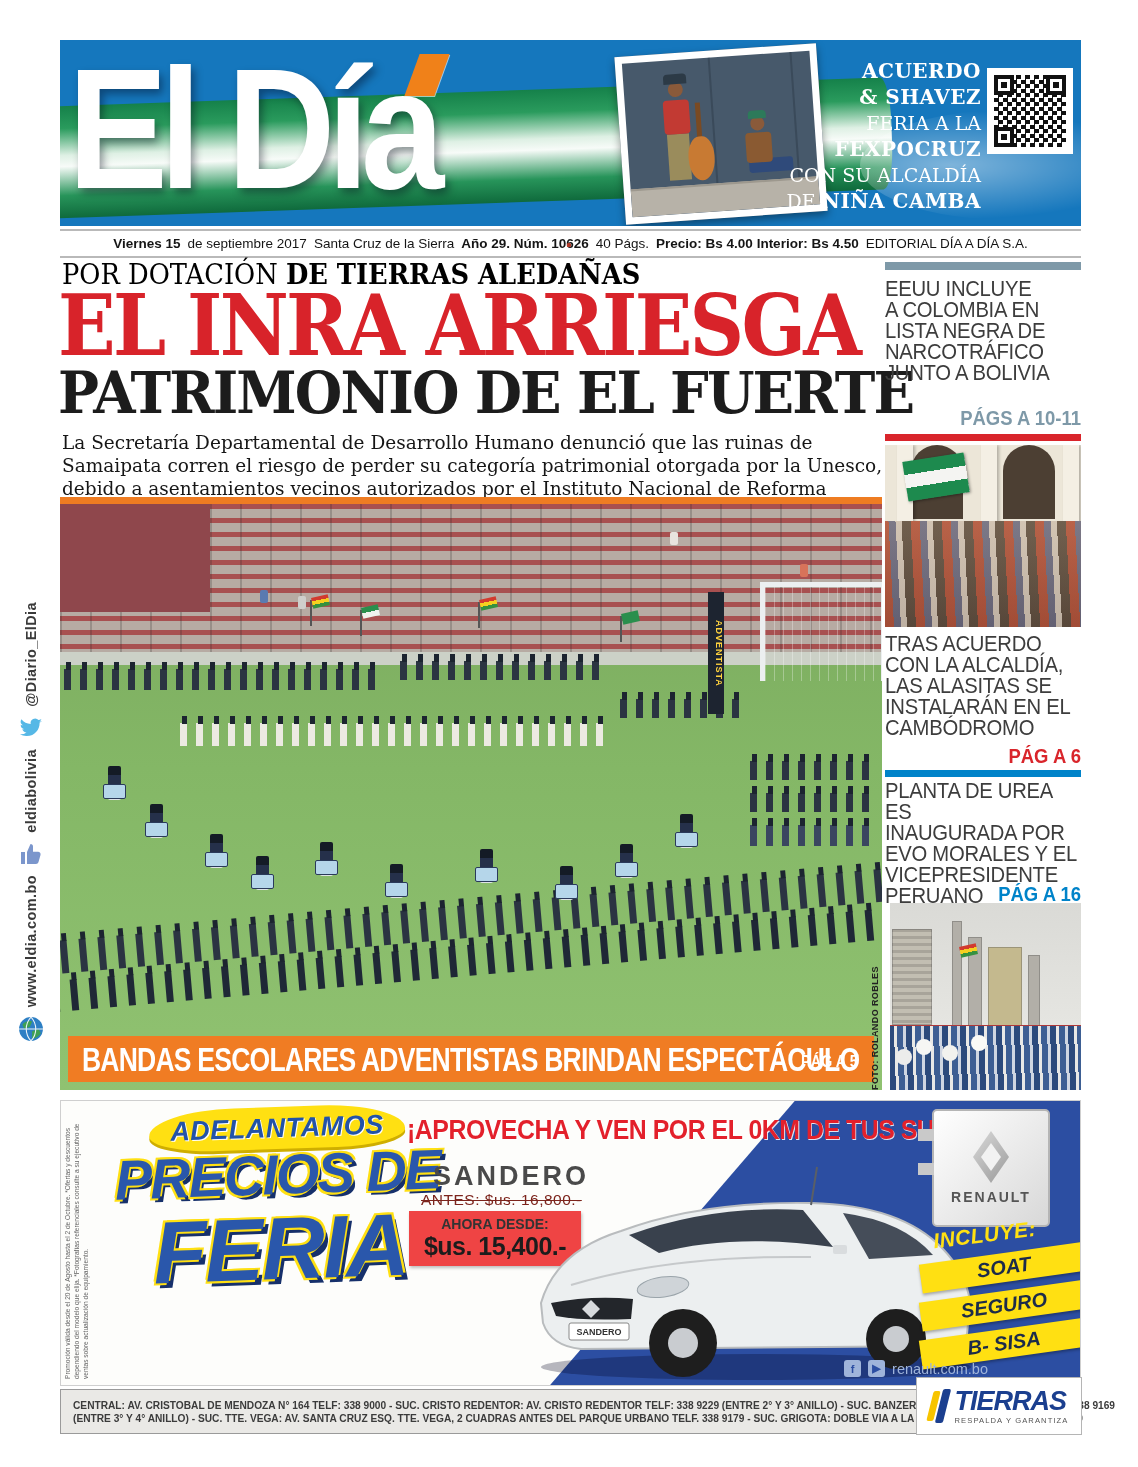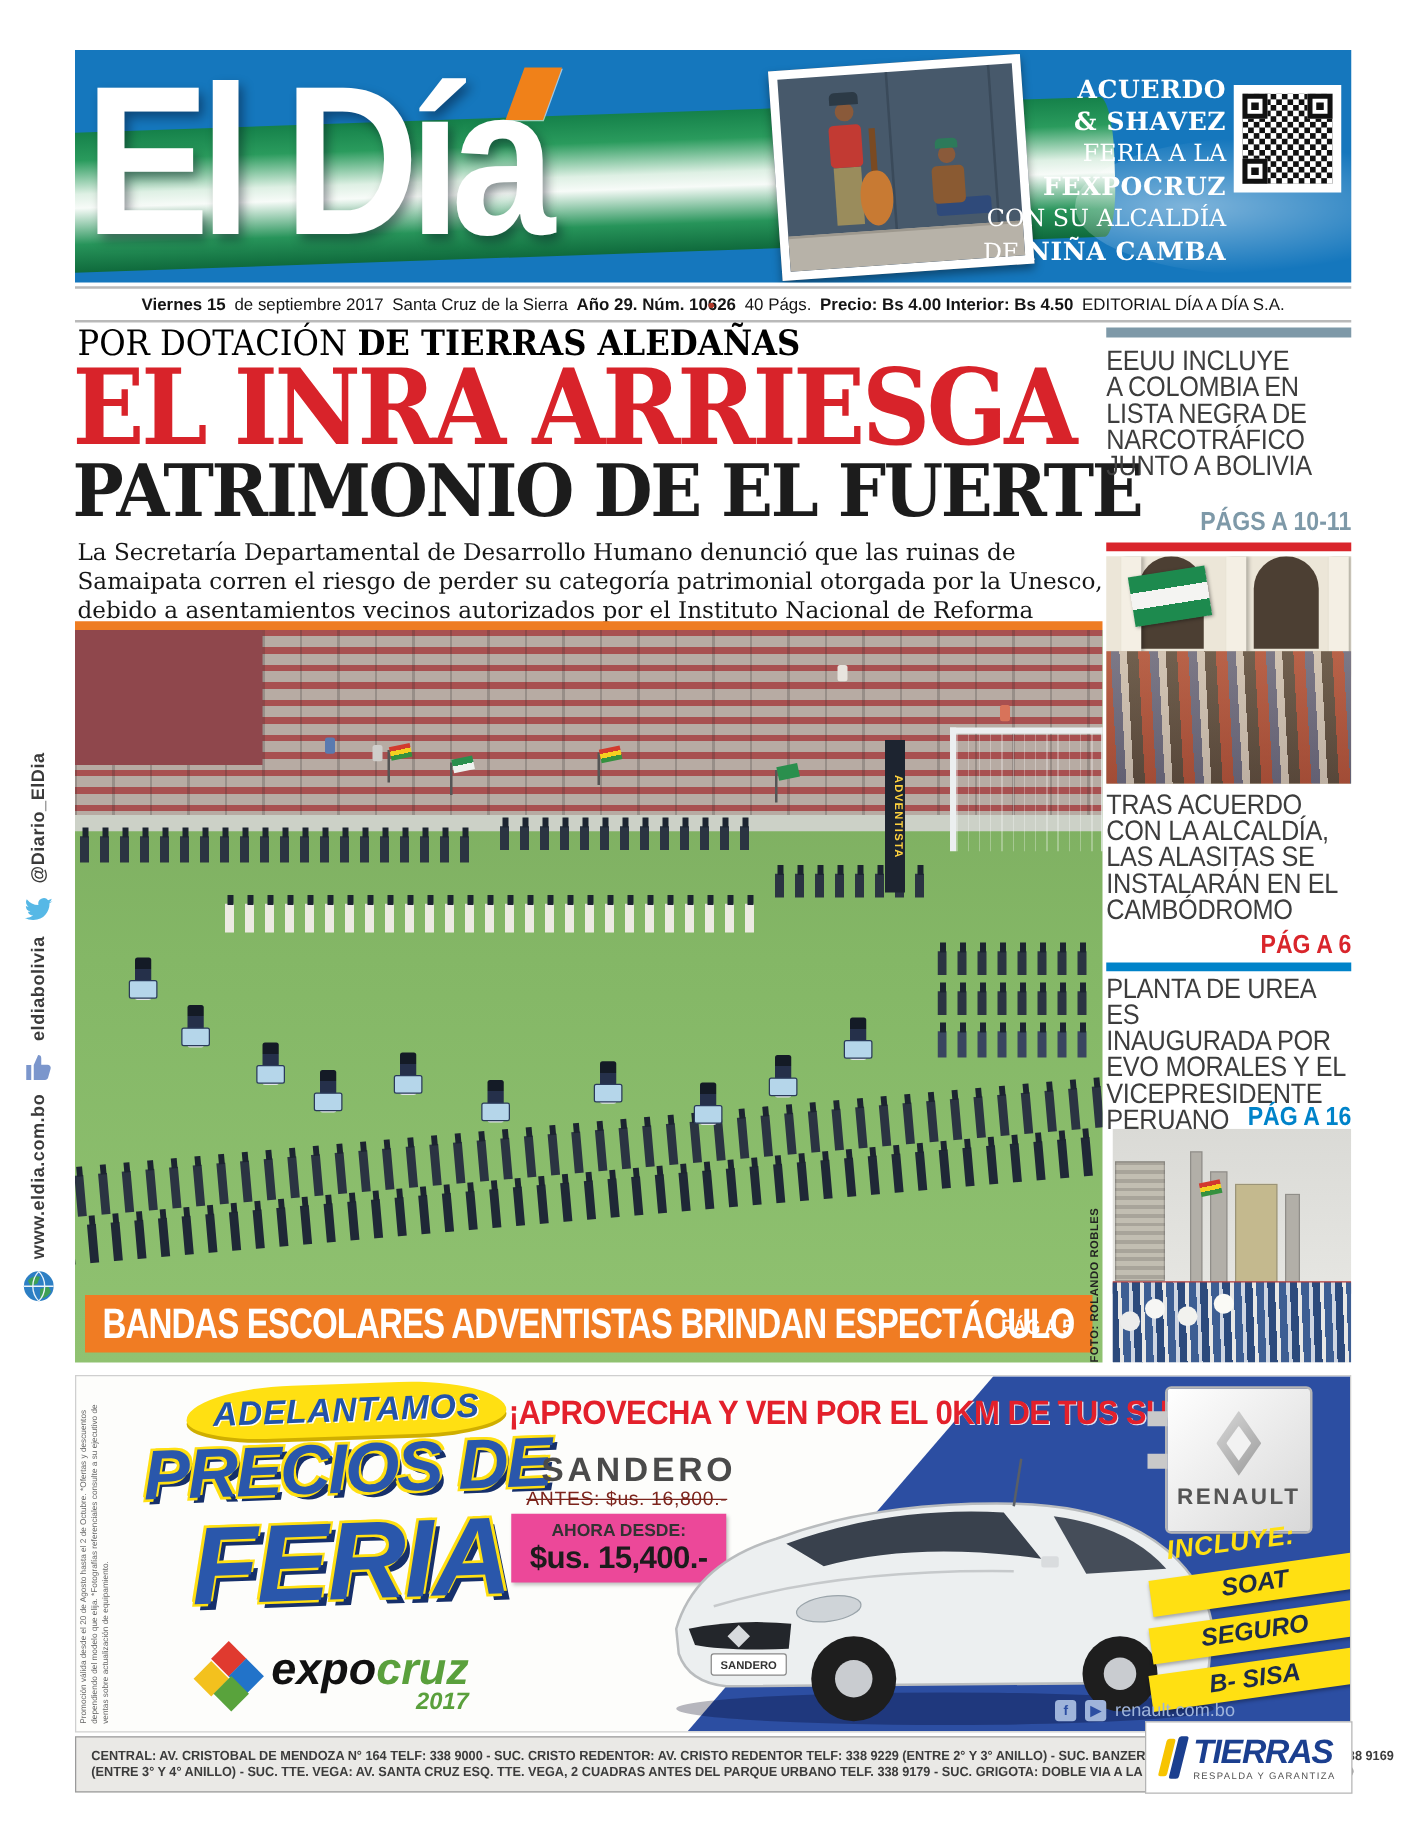--- a/index.html
+++ b/index.html
@@ -151,35 +151,35 @@
   .ec-d{position:absolute;width:20px;height:20px;transform:rotate(45deg);}
   .ec-text{font-style:italic;font-weight:bold;font-size:36px;line-height:1;color:#111;}
   .ec-text .green{color:#5aa03c;}
   .ec-year{font-style:italic;font-weight:bold;font-size:19px;color:#5aa03c;text-align:right;margin-top:-2px;}
   .ad-slogan{position:absolute;left:346px;top:14px;font-weight:bold;font-size:27px;color:#e3202b;
              transform:scaleX(.92);transform-origin:left;white-space:nowrap;letter-spacing:-.5px;
              text-shadow:1px 1px 0 rgba(255,255,255,.85);}
   .ad-model{position:absolute;left:372px;top:60px;font-size:27px;font-weight:bold;color:#4a4a4a;letter-spacing:3px;}
   .ad-antes{position:absolute;left:360px;top:90px;font-size:15.5px;font-weight:normal;color:#7c241c;
             text-decoration:line-through;letter-spacing:.5px;}
-  .ad-yellow{position:absolute;left:348px;top:110px;width:160px;background:#ec4899;padding:5px 6px;text-align:center;
+  .ad-yellow{position:absolute;left:348px;top:110px;width:160px;background:#ef4444;padding:5px 6px;text-align:center;
              box-shadow:1px 2px 3px rgba(0,0,0,.25);}
   .ad-yellow .al{font-size:14px;font-weight:bold;color:#333;}
   .ad-yellow .ap{font-size:25px;font-weight:bold;color:#1c1c1c;letter-spacing:-.5px;}
   .car{position:absolute;left:450px;top:52px;width:480px;height:232px;}
   .renault-sign{position:absolute;right:30px;top:8px;width:114px;height:114px;border-radius:5px;
                 background:linear-gradient(135deg,#ffffff,#d8d8d8);border:2px solid #b5b5b5;
                 display:flex;flex-direction:column;align-items:center;justify-content:center;gap:6px;}
   .renault-sign::before{content:"";position:absolute;left:-16px;top:18px;width:16px;height:12px;background:#c9c9c9;}
   .renault-sign::after{content:"";position:absolute;left:-16px;top:52px;width:16px;height:12px;background:#c9c9c9;}
   .rn-diamond{width:36px;height:52px;background:linear-gradient(135deg,#d9d9d9,#9a9a9a);
               clip-path:polygon(50% 0,100% 50%,50% 100%,0 50%);position:relative;}
   .rn-diamond::after{content:"";position:absolute;left:8px;top:12px;width:20px;height:28px;background:#f2f2f2;
               clip-path:polygon(50% 0,100% 50%,50% 100%,0 50%);}
-  .rn-name{font-size:18px;font-weight:bold;color:#555;letter-spacing:2px;}
+  .rn-name{font-size:14px;font-weight:bold;color:#555;letter-spacing:2px;}
   .incluye{position:absolute;right:44px;top:122px;color:#ffe012;font-weight:bold;font-style:italic;
            font-size:21px;transform:rotate(-7deg);letter-spacing:.5px;}
   .band{position:absolute;right:-8px;width:168px;height:29px;background:#ffe012;transform:rotate(-8deg);
         display:flex;align-items:center;justify-content:center;font-weight:bold;font-style:italic;
         font-size:20px;color:#1c2b4a;box-shadow:0 2px 3px rgba(0,0,0,.3);}
   .ad-web{position:absolute;right:92px;bottom:8px;display:flex;align-items:center;gap:7px;color:#9fb4da;
           font-size:14.5px;}
   .mini-icon{width:17px;height:17px;border-radius:3px;background:#9fb4da;color:#2c4ea2;font-size:11px;
              font-weight:bold;display:flex;align-items:center;justify-content:center;}
 
@@ -384,32 +384,20 @@
 
   <div class="ad">
     <div class="ad-blue"></div>
     <div class="ad-fine">Promoción válida desde el 20 de Agosto hasta el 2 de Octubre. *Ofertas y descuentos dependiendo del modelo que elija. *Fotografías referenciales consulte a su ejecutivo de ventas sobre actualización de equipamiento.</div>
     <div class="ad-ribbon">
       <span>ADELANTAMOS</span>
     </div>
     <div class="ad-big">
       <div class="l1">PRECIOS DE</div>
       <div class="l2">FERIA</div>
-    </div>
-    <div class="expocruz">
-      <div class="ec-diamonds">
-        <div class="ec-d" style="left:16px;top:0;background:#e03a2f"></div>
-        <div class="ec-d" style="left:30px;top:14px;background:#2273c9"></div>
-        <div class="ec-d" style="left:2px;top:16px;background:#f3c11e"></div>
-        <div class="ec-d" style="left:18px;top:28px;background:#59a33c"></div>
-      </div>
-      <div>
-        <span class="ec-text"><span>expo</span><span class="green">cruz</span></span>
-        <div class="ec-year">2017</div>
-      </div>
     </div>
 
     <div class="ad-slogan">¡APROVECHA Y VEN POR EL 0KM DE TUS SUEÑOS!</div>
     <div class="ad-model">SANDERO</div>
     <div class="ad-antes">ANTES: $us. 16,800.-</div>
     <div class="ad-yellow">
       <div class="al">AHORA DESDE:</div>
       <div class="ap">$us. 15,400.-</div>
     </div>
 

